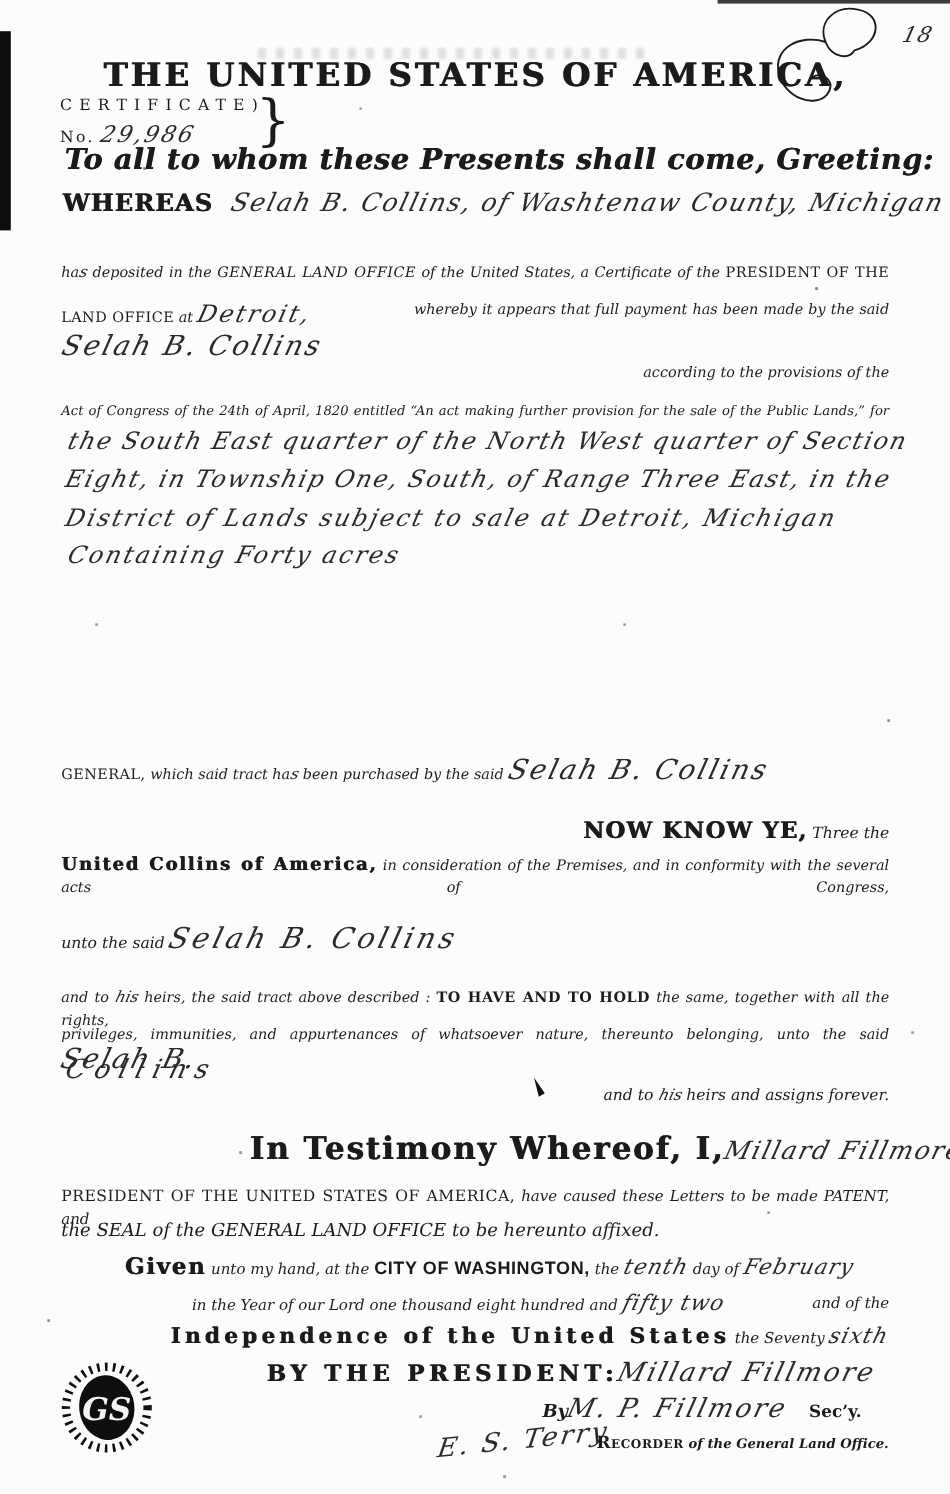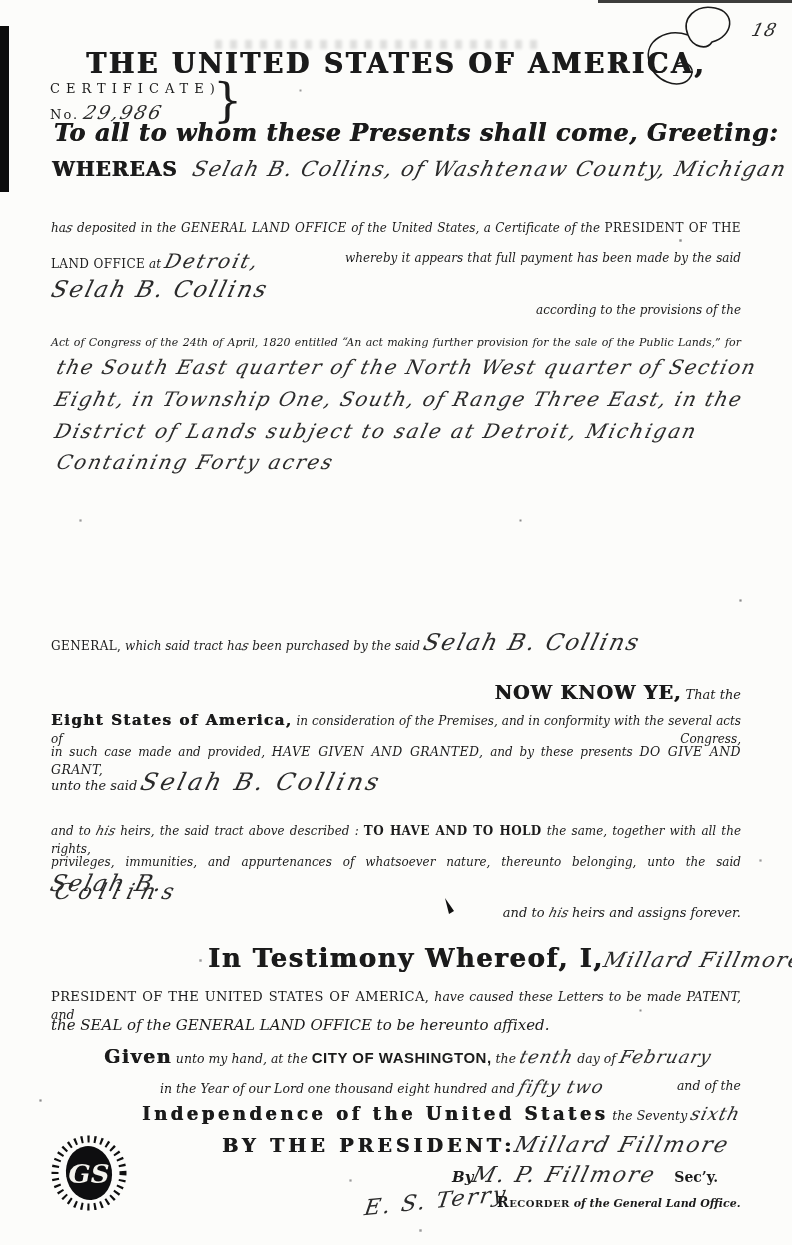--- a/index.html
+++ b/index.html
@@ -83,27 +83,24 @@
   <div class="line hand" style="left:57px;top:356px;font-size:20px;letter-spacing:1.5px;">the South East quarter of the North West quarter of Section</div>
   <div class="line hand" style="left:55px;top:388px;font-size:20px;letter-spacing:1.5px;">Eight, in Township One, South, of Range Three East, in the</div>
   <div class="line hand" style="left:55px;top:420px;font-size:20px;letter-spacing:2px;">District of Lands subject to sale at Detroit, Michigan</div>
   <div class="line hand" style="left:57px;top:451px;font-size:20px;letter-spacing:2px;">Containing Forty acres</div>
 
   <div class="line" style="left:51px;top:629px;">
     <span class="pcaps">GENERAL,</span><span class="print"> which said tract ha</span><span class="hand hand-sm">s</span><span class="print"> been purchased by the said </span><span class="hand hand-xl">Selah B. Collins</span>
   </div>
 
   <div class="line rt" style="left:51px;top:682px;width:690px;">
-    <span class="bold" style="font-size:19px;letter-spacing:1px;text-shadow:.7px 0 currentColor;">NOW KNOW YE,</span><span class="print" style="font-size:13px;"> That the</span>
+    <span class="bold" style="font-size:19px;letter-spacing:1px;text-shadow:.7px 0 currentColor;">NOW KNOW YE,</span><span class="print" style="font-size:13px;"> Three the</span>
   </div>
   <div class="line just" style="left:51px;top:711px;width:690px;">
-    <span class="bl" style="font-size:15px;">Eight States of America,</span><span class="print"> in consideration of the Premises, and in conformity with the several acts of Congress,</span>
-  </div>
-  <div class="line just" style="left:51px;top:742px;width:690px;">
-    <span class="print">in such case made and provided, </span><span class="icaps" style="font-size:12.5px;">HAVE GIVEN AND GRANTED,</span><span class="print"> and by these presents </span><span class="icaps" style="font-size:12.5px;">DO GIVE AND GRANT,</span>
+    <span class="bl" style="font-size:15px;">United Collins of America,</span><span class="print"> in consideration of the Premises, and in conformity with the several acts of Congress,</span>
   </div>
   <div class="line" style="left:51px;top:769px;">
     <span class="print" style="font-size:13px;">unto the said </span><span class="hand" style="font-size:24px;letter-spacing:3px;">Selah B. Collins</span>
   </div>
 
   <div class="line just" style="left:51px;top:821px;width:690px;">
     <span class="print">and to </span><span class="hand hand-sm">his</span><span class="print"> heirs, the said tract above described : </span><span class="pcaps bold">TO HAVE AND TO HOLD</span><span class="print"> the same, together with all the rights,</span>
   </div>
   <div class="line just" style="left:51px;top:852px;width:690px;">
     <span class="print">privileges, immunities, and appurtenances of whatsoever nature, thereunto belonging, unto the said </span><span class="hand hand-xl">Selah B.</span>

